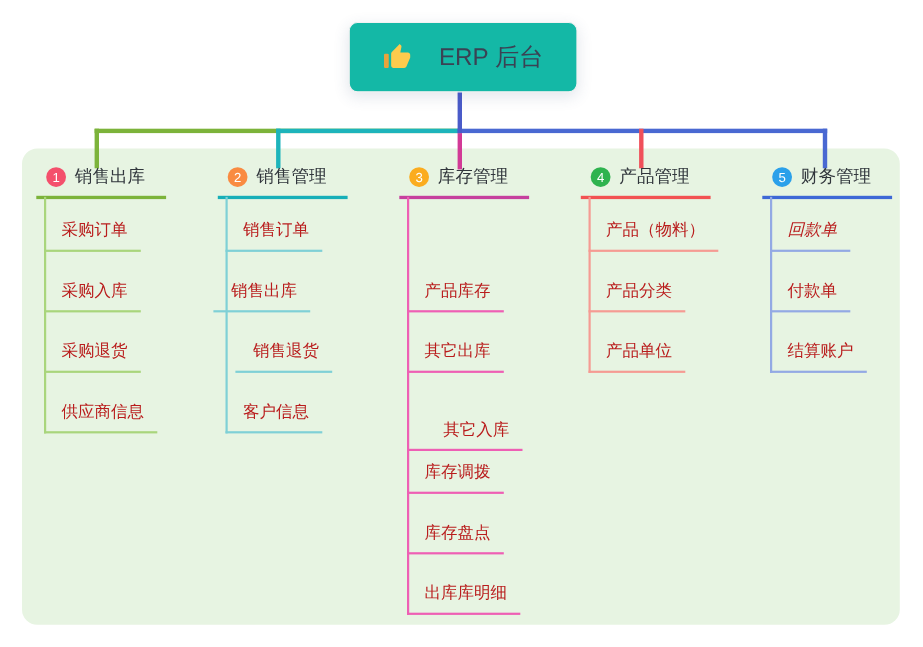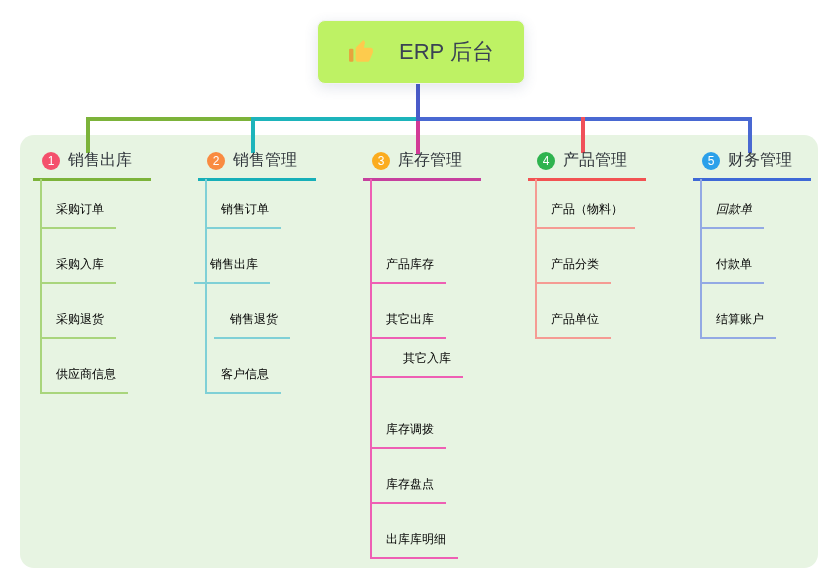--- a/index.html
+++ b/index.html
@@ -5,21 +5,21 @@
   html,body{margin:0;padding:0;background:#ffffff;}
   body{font-family:"Liberation Sans","DejaVu Sans",sans-serif;}
   .stage{position:relative;width:839px;height:588px;background:#ffffff;overflow:hidden;}
 
   .panel{position:absolute;left:20px;top:135px;width:798px;height:433px;
          background:#E7F4E2;border-radius:14px;}
 
   .conn{position:absolute;}
 
   .root-card{position:absolute;left:317px;top:20px;width:206px;height:62px;
-             background:#bef264;border:1px solid #f2f2f2;border-radius:8px;
+             background:#14b8a6;border:1px solid #f2f2f2;border-radius:8px;
              box-shadow:0 4px 14px rgba(60,80,120,0.14);
              display:flex;align-items:center;justify-content:center;gap:25px;
              font-size:22px;color:#3A4254;}
   .root-card svg{display:block;}
 
   
   .b1{--main:#7CB33A;--light:#A9D57C;--badge:#F4506C;}
   .b2{--main:#17AFB8;--light:#7FD0D6;--badge:#F98B41;}
   .b3{--main:#C6409E;--light:#EE5FB4;--badge:#FBAC1F;}
   .b4{--main:#F25252;--light:#F59B93;--badge:#2FB34F;}
@@ -30,21 +30,21 @@
                 padding:0 0 7px 9px;border-bottom:3px solid var(--main);
                 box-sizing:border-box;}
   .badge{width:18px;height:18px;border-radius:50%;background:var(--badge);
          color:#fff;font-size:12px;line-height:18px;text-align:center;flex:0 0 18px;}
   .branch-label{font-size:16px;color:#31363C;white-space:nowrap;}
 
   .vline{position:absolute;width:2px;background:var(--light);}
 
   .child{position:absolute;padding:0 12px 9px 16px;
          border-bottom:2px solid var(--light);
-         font-size:12px;line-height:17px;color:#000000;white-space:nowrap;}
+         font-size:15px;line-height:17px;color:#b91c1c;white-space:nowrap;}
 </style>
 </head>
 <body>
 
 <div class="stage">
 
   <div class="panel"></div>
 
   <div class="conn" style="left:86px;top:117px;width:334px;height:4px;background:#7CB33A;"></div>
   <div class="conn" style="left:86px;top:117px;width:4px;height:36px;background:#7CB33A;"></div>
@@ -86,21 +86,21 @@
   <div class="child b2" style="left:214px;top:311px;">销售退货</div>
   <div class="child b2" style="left:205px;top:366px;">客户信息</div>
 
   <div class="branch-title b3" style="left:363px;">
     <span class="badge">3</span>
     <span class="branch-label">库存管理</span>
   </div>
   <div class="vline b3" style="left:370px;top:179px;height:380px;"></div>
   <div class="child b3" style="left:370px;top:256px;">产品库存</div>
   <div class="child b3" style="left:370px;top:311px;">其它出库</div>
-  <div class="child b3" style="left:370px;top:350px;padding-left:33px;">其它入库</div>
+  <div class="child b3" style="left:370px;top:382px;padding-left:33px;">其它入库</div>
   <div class="child b3" style="left:370px;top:421px;">库存调拨</div>
   <div class="child b3" style="left:370px;top:476px;">库存盘点</div>
   <div class="child b3" style="left:370px;top:531px;">出库库明细</div>
 
   <div class="branch-title b4" style="left:528px;">
     <span class="badge">4</span>
     <span class="branch-label">产品管理</span>
   </div>
   <div class="vline b4" style="left:535px;top:179px;height:160px;"></div>
   <div class="child b4" style="left:535px;top:201px;">产品（物料）</div>

